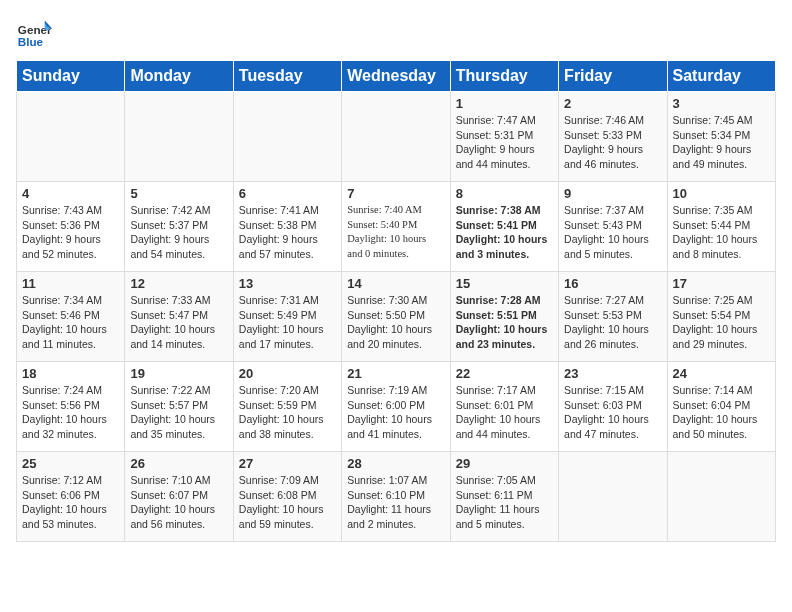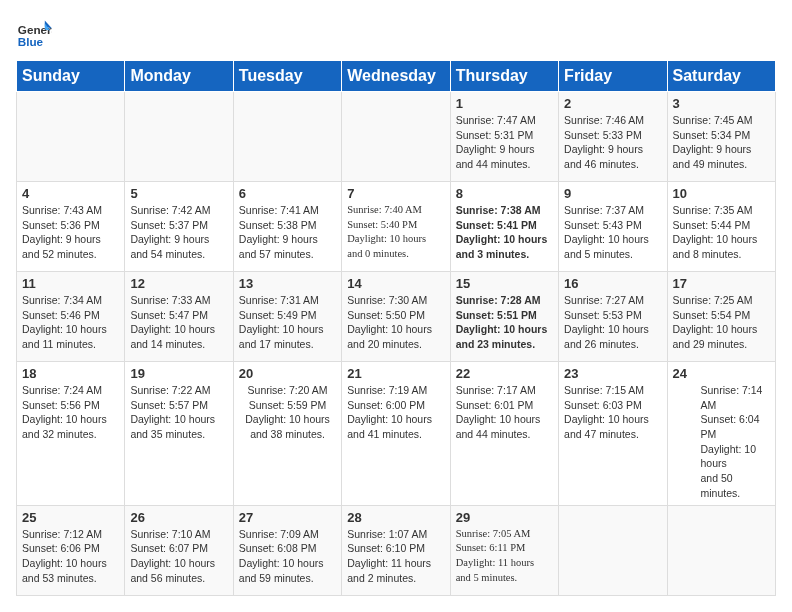--- a/index.html
+++ b/index.html
@@ -246,21 +246,21 @@
         </td>
         <td>
           <span class="day-number">19</span>
           <div class="day-info" style="white-space: pre-line;">Sunrise: 7:22 AM
 Sunset: 5:57 PM
 Daylight: 10 hours
 and 35 minutes.</div>
         </td>
         <td>
           <span class="day-number">20</span>
-          <div class="day-info" style="white-space: pre-line; text-align: center;">Sunrise: 7:20 AM
+          <div class="day-info" style="white-space: pre-line;">Sunrise: 7:20 AM
 Sunset: 5:59 PM
 Daylight: 10 hours
 and 38 minutes.</div>
         </td>
         <td>
           <span class="day-number">21</span>
           <div class="day-info" style="white-space: pre-line;">Sunrise: 7:19 AM
 Sunset: 6:00 PM
 Daylight: 10 hours
 and 41 minutes.</div>
@@ -274,21 +274,21 @@
         </td>
         <td>
           <span class="day-number">23</span>
           <div class="day-info" style="white-space: pre-line;">Sunrise: 7:15 AM
 Sunset: 6:03 PM
 Daylight: 10 hours
 and 47 minutes.</div>
         </td>
         <td>
           <span class="day-number">24</span>
-          <div class="day-info" style="white-space: pre-line; margin-left: 28px;">Sunrise: 7:14 AM
+          <div class="day-info" style="white-space: pre-line;">Sunrise: 7:14 AM
 Sunset: 6:04 PM
 Daylight: 10 hours
 and 50 minutes.</div>
         </td>
       </tr>
       <tr>
         <td>
           <span class="day-number">25</span>
           <div class="day-info" style="white-space: pre-line;">Sunrise: 7:12 AM
 Sunset: 6:06 PM
@@ -311,21 +311,21 @@
         </td>
         <td>
           <span class="day-number">28</span>
           <div class="day-info" style="white-space: pre-line;">Sunrise: 1:07 AM
 Sunset: 6:10 PM
 Daylight: 11 hours
 and 2 minutes.</div>
         </td>
         <td>
           <span class="day-number">29</span>
-          <div class="day-info" style="white-space: pre-line; font-family: Liberation Serif, serif;">Sunrise: 7:05 AM
+          <div class="day-info" style="white-space: pre-line;">Sunrise: 7:05 AM
 Sunset: 6:11 PM
 Daylight: 11 hours
 and 5 minutes.</div>
         </td>
         <td></td>
         <td></td>
       </tr>
     </tbody>
 </table>
 

